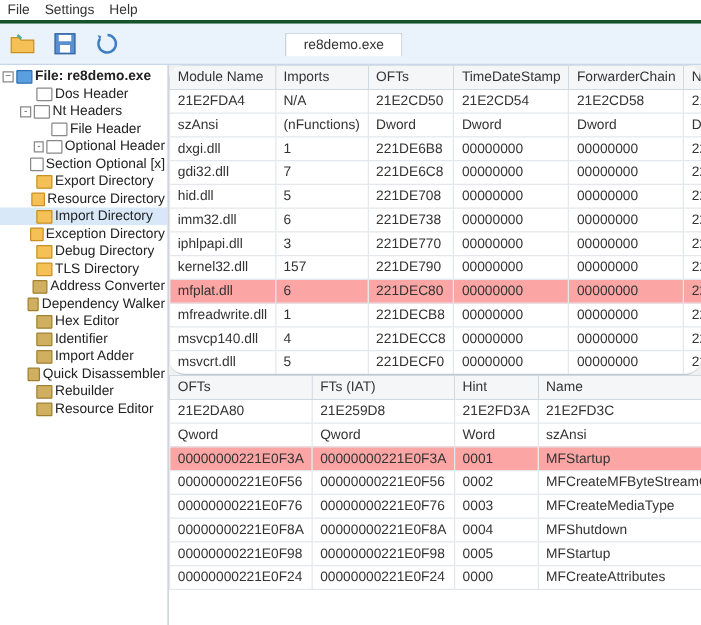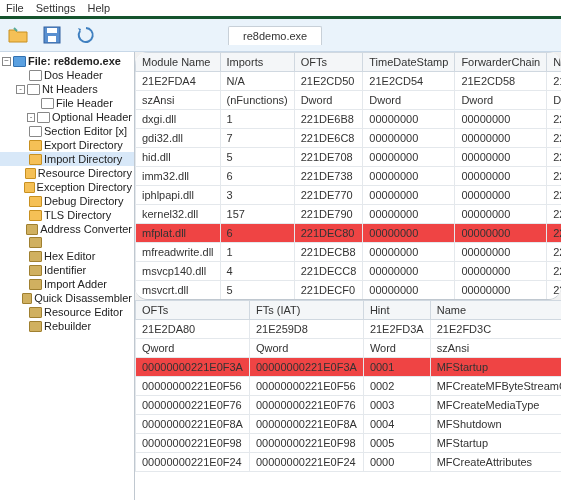--- a/index.html
+++ b/index.html
@@ -19,21 +19,21 @@
   .ic-folder { background: #f5c056; border:1px solid #c89020; }
   .ic-folderblue { background: #5aa0e0; border:1px solid #3070b0; }
   .ic-white { background: #fff; border:1px solid #888; }
   .ic-tool { background: #d0b060; border:1px solid #a08030; }
   .tree-label { color: #222; }
   .content { flex: 1; display: flex; flex-direction: column; overflow: hidden; }
   .grid { overflow: auto; background: #fff; border-bottom: 1px solid #c0c8d0; }
   .grid table { border-collapse: collapse; width: 100%; }
   .grid th { background: #f4f6f8; border: 1px solid #d0d8e0; text-align: left; padding: 3px 6px; font-weight: 400; color: #333; position: sticky; top: 0; }
   .grid td { border: 1px solid #e4e8ec; padding: 3px 6px; color: #333; }
-  .grid tr.sel td { background: #ef4444; margin-left: 16px; }
+  .grid tr.sel td { background: #fca5a5; margin-left: 16px; }
   .topgrid { flex: 0 0 55%; border-radius: 13px; }
   .botgrid { flex: 1; }
   svg { display: block; }
 </style>
 </head>
 <body>
 
 <div class="menubar">
   <span>File</span>
   <span>Settings</span>
@@ -92,44 +92,44 @@
         <div class="tree-node">
           <span class="sp" style="width: 24px;"></span>
           <span class="tg">-</span>
           <span class="ic ic-white"></span>
           <span class="tree-label">Optional Header</span>
         </div>
         <div class="tree-node">
           <span class="sp" style="width: 12px;"></span>
           <span class="sp" style="width: 11px;"></span>
           <span class="ic ic-white"></span>
-          <span class="tree-label">Section Editor [x]</span>
+          <span class="tree-label">Section Optional [x]</span>
         </div>
         <div class="tree-node">
           <span class="sp" style="width: 12px;"></span>
           <span class="sp" style="width: 11px;"></span>
           <span class="ic ic-folder"></span>
           <span class="tree-label">Export Directory</span>
         </div>
+        <div class="tree-node">
+          <span class="sp" style="width: 12px;"></span>
+          <span class="sp" style="width: 11px;"></span>
+          <span class="ic ic-folder"></span>
+          <span class="tree-label">Resource Directory</span>
+        </div>
         <div class="tree-node sel">
           <span class="sp" style="width: 12px;"></span>
           <span class="sp" style="width: 11px;"></span>
           <span class="ic ic-folder"></span>
           <span class="tree-label">Import Directory</span>
         </div>
         <div class="tree-node">
           <span class="sp" style="width: 12px;"></span>
           <span class="sp" style="width: 11px;"></span>
           <span class="ic ic-folder"></span>
-          <span class="tree-label">Resource Directory</span>
-        </div>
-        <div class="tree-node">
-          <span class="sp" style="width: 12px;"></span>
-          <span class="sp" style="width: 11px;"></span>
-          <span class="ic ic-folder"></span>
           <span class="tree-label">Exception Directory</span>
         </div>
         <div class="tree-node">
           <span class="sp" style="width: 12px;"></span>
           <span class="sp" style="width: 11px;"></span>
           <span class="ic ic-folder"></span>
           <span class="tree-label">Debug Directory</span>
         </div>
         <div class="tree-node">
           <span class="sp" style="width: 12px;"></span>
@@ -140,20 +140,21 @@
         <div class="tree-node">
           <span class="sp" style="width: 12px;"></span>
           <span class="sp" style="width: 11px;"></span>
           <span class="ic ic-tool"></span>
           <span class="tree-label">Address Converter</span>
         </div>
         <div class="tree-node">
           <span class="sp" style="width: 12px;"></span>
           <span class="sp" style="width: 11px;"></span>
           <span class="ic ic-tool"></span>
+          <span class="tree-label">Dependency Walker</span>
         </div>
         <div class="tree-node">
           <span class="sp" style="width: 12px;"></span>
           <span class="sp" style="width: 11px;"></span>
           <span class="ic ic-tool"></span>
           <span class="tree-label">Hex Editor</span>
         </div>
         <div class="tree-node">
           <span class="sp" style="width: 12px;"></span>
           <span class="sp" style="width: 11px;"></span>
@@ -169,27 +170,27 @@
         <div class="tree-node">
           <span class="sp" style="width: 12px;"></span>
           <span class="sp" style="width: 11px;"></span>
           <span class="ic ic-tool"></span>
           <span class="tree-label">Quick Disassembler</span>
         </div>
         <div class="tree-node">
           <span class="sp" style="width: 12px;"></span>
           <span class="sp" style="width: 11px;"></span>
           <span class="ic ic-tool"></span>
+          <span class="tree-label">Rebuilder</span>
+        </div>
+        <div class="tree-node">
+          <span class="sp" style="width: 12px;"></span>
+          <span class="sp" style="width: 11px;"></span>
+          <span class="ic ic-tool"></span>
           <span class="tree-label">Resource Editor</span>
-        </div>
-        <div class="tree-node">
-          <span class="sp" style="width: 12px;"></span>
-          <span class="sp" style="width: 11px;"></span>
-          <span class="ic ic-tool"></span>
-          <span class="tree-label">Rebuilder</span>
         </div>
       </div>
   </div>
 
   <div class="content">
     <div class="grid topgrid">
       <table>
         <thead>
             <tr id="top-head">
               <th>Module Name</th>

